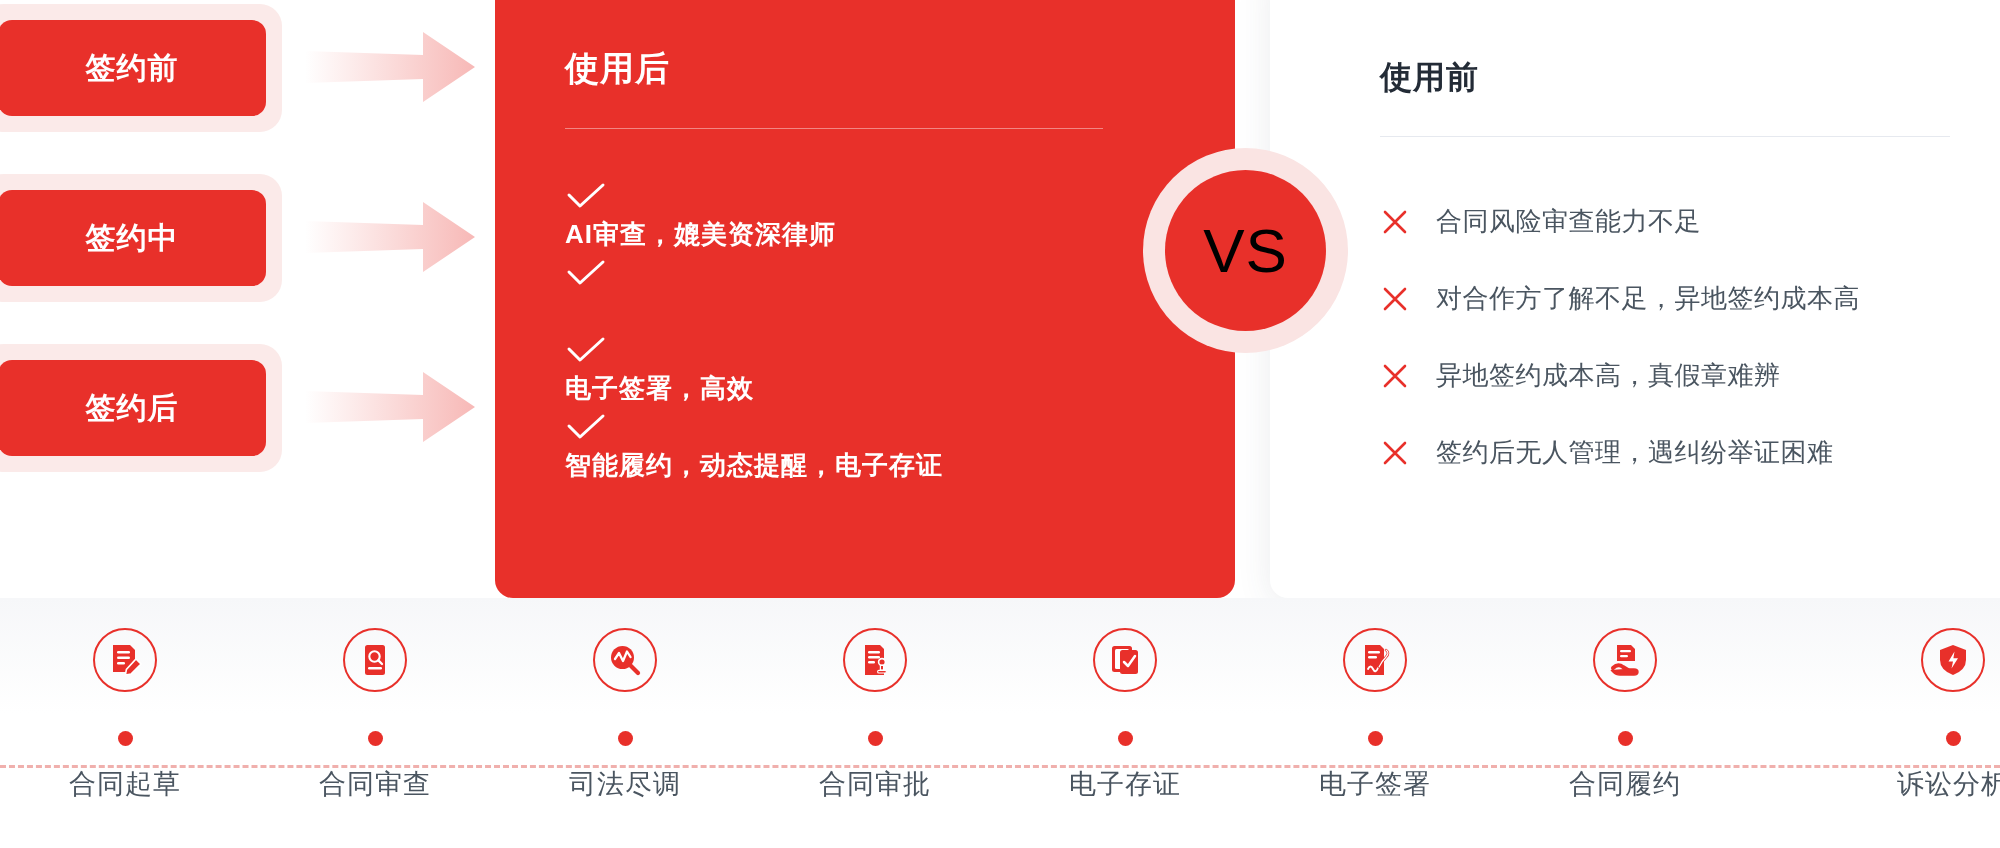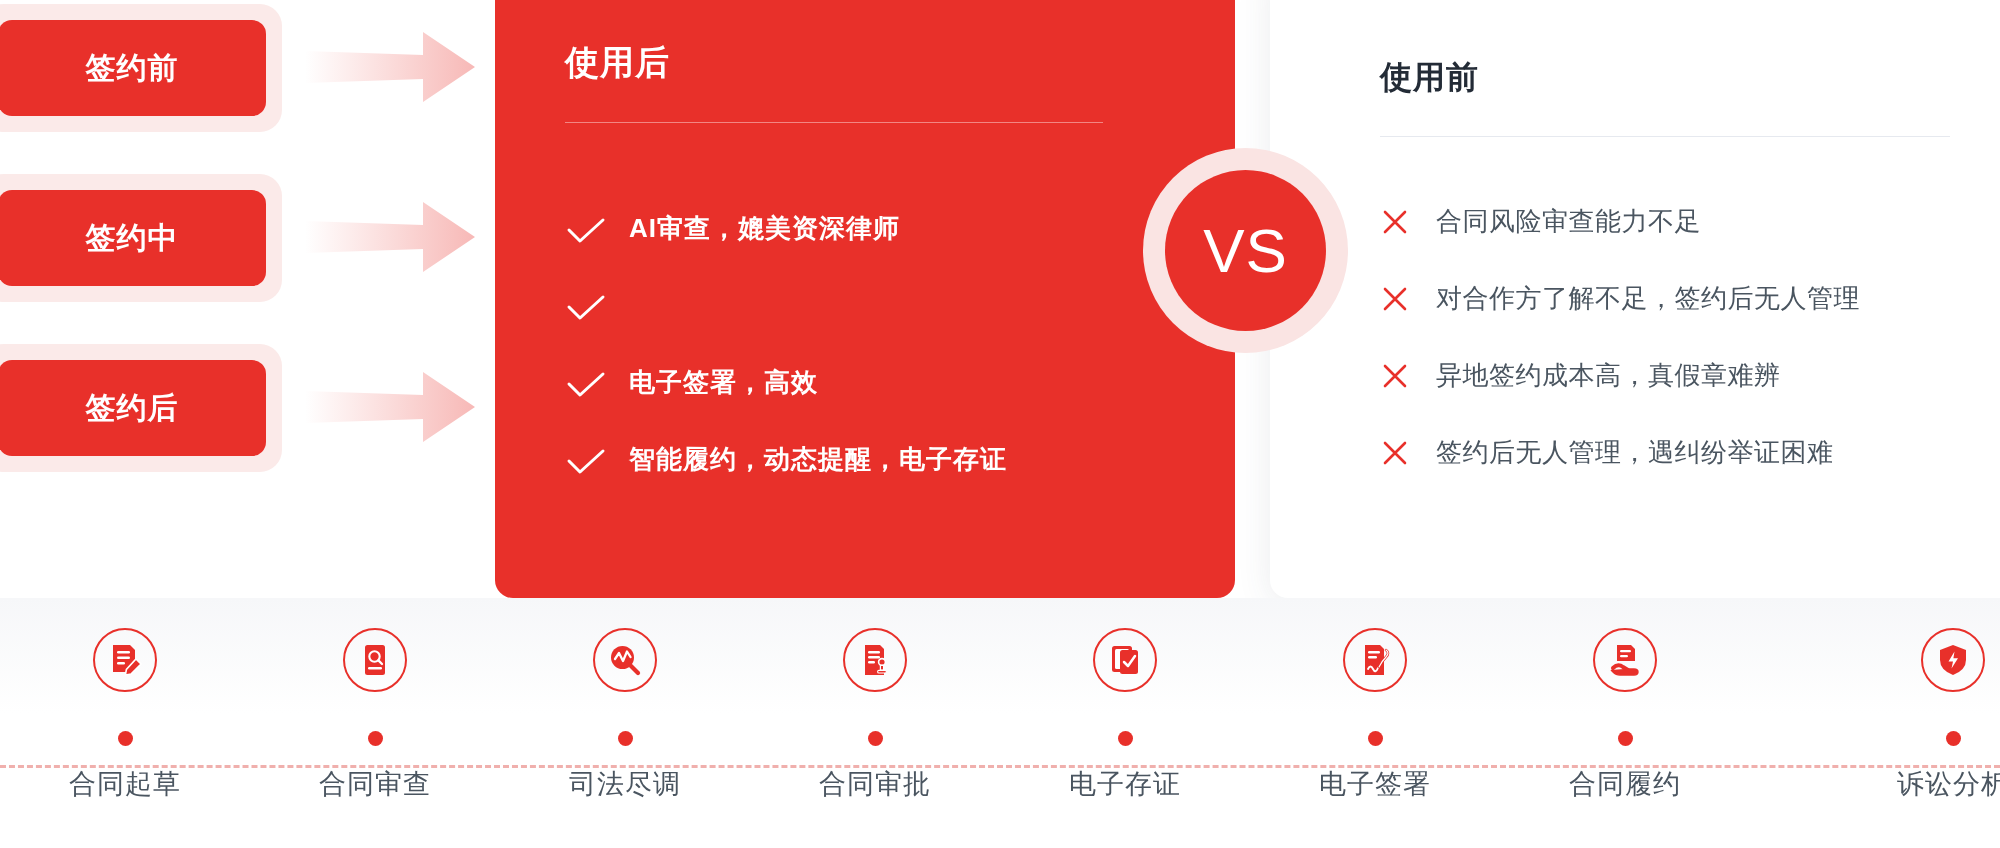--- a/index.html
+++ b/index.html
@@ -59,33 +59,34 @@
     background:#e8302a;
     border-bottom-left-radius:18px;
     border-bottom-right-radius:18px;
   }
   #red-card .card-inner { padding:60px 70px 0 70px; }
   .card-title-red {
     color:#ffffff;
     font-size:34px;
     font-weight:bold;
     letter-spacing:1px;
-    margin-top:10px;
+    margin-top:16px;
   }
   .divider-red {
     height:1px;
     background:rgba(255,255,255,0.42);
     margin:36px 0 0 0;
     width:538px;
   }
   .list-red { margin-top:46px; }
   .row-red {
     display:flex;
-    align-items:flex-end;
+    align-items:flex-start;
     height:77px;
+    flex-direction:column;
   }
   .check-ic { width:42px; height:30px; flex:0 0 42px; margin-right:22px; }
   .row-red span {
     color:#ffffff;
     font-size:26px;
     font-weight:bold;
     letter-spacing:1px;
     white-space:nowrap;
   }
 
@@ -145,21 +146,21 @@
   #vs-inner {
     width:161px;
     height:161px;
     border-radius:50%;
     background:#e8302a;
     display:flex;
     align-items:center;
     justify-content:center;
   }
   #vs-inner span {
-    color:#ffffff;
+    color:#000000;
     font-size:62px;
     letter-spacing:1px;
     line-height:1;
   }
 
   
   #timeline {
     position:absolute;
     left:0; top:598px;
     width:2000px; height:250px;
@@ -278,21 +279,21 @@
           <svg class="x-ic" viewBox="0 0 30 30">
             <path d="M5 5 L25 25 M25 5 L5 25" fill="none" stroke="#e8302a" stroke-width="2.6" stroke-linecap="round"></path>
           </svg>
           <span>合同风险审查能力不足</span>
         </div>
 
         <div class="row-white">
           <svg class="x-ic" viewBox="0 0 30 30">
             <path d="M5 5 L25 25 M25 5 L5 25" fill="none" stroke="#e8302a" stroke-width="2.6" stroke-linecap="round"></path>
           </svg>
-          <span>对合作方了解不足，签约后无人管理</span>
+          <span>对合作方了解不足，异地签约成本高</span>
         </div>
 
         <div class="row-white">
           <svg class="x-ic" viewBox="0 0 30 30">
             <path d="M5 5 L25 25 M25 5 L5 25" fill="none" stroke="#e8302a" stroke-width="2.6" stroke-linecap="round"></path>
           </svg>
           <span>异地签约成本高，真假章难辨</span>
         </div>
 
         <div class="row-white">

